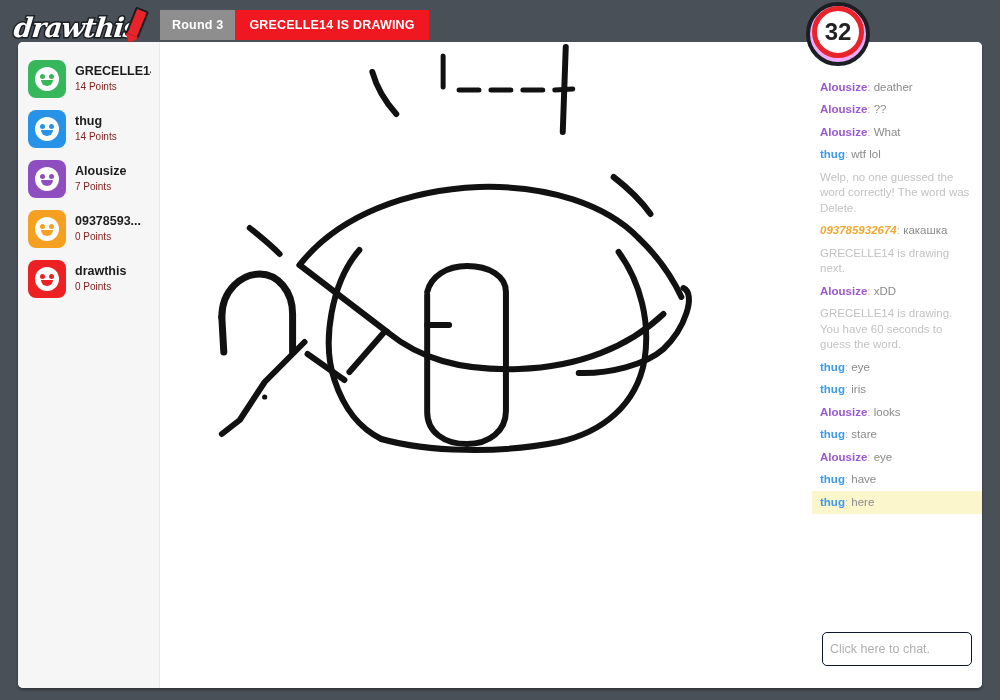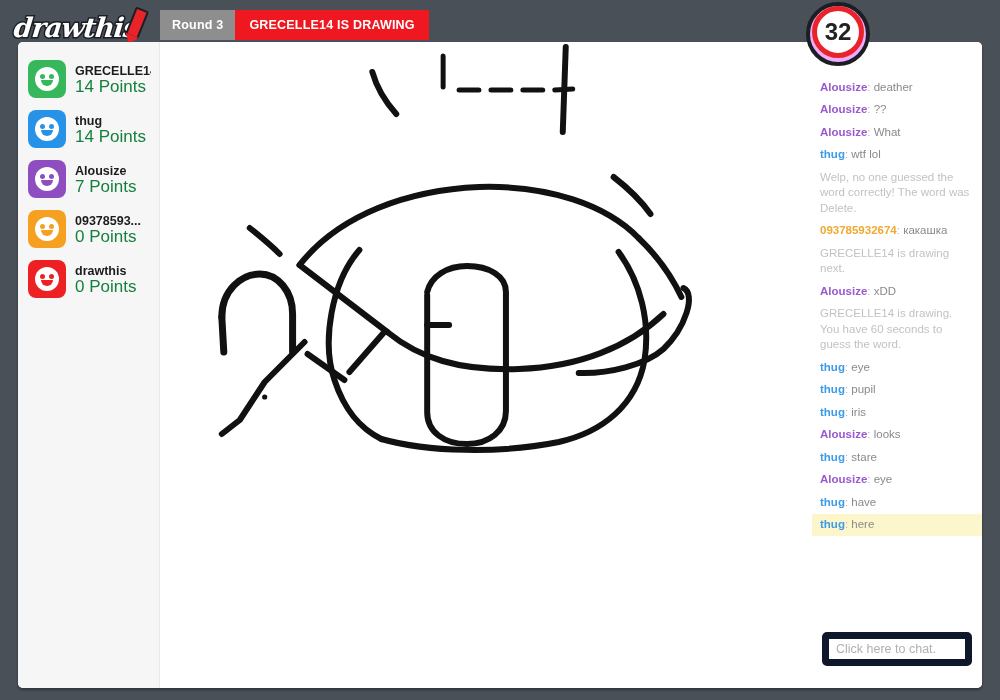--- a/index.html
+++ b/index.html
@@ -115,21 +115,21 @@
     position: absolute; bottom: 5px; left: 50%;
     transform: translateX(-50%);
     width: 12px; height: 6px;
     border-radius: 0 0 12px 12px;
   }
   .pinfo { overflow: hidden; }
   .pname {
     font-size: 12.5px; font-weight: bold; color: #1c1c1c;
     line-height: 16px; white-space: nowrap;
   }
-  .ppts { font-size: 17px; color: #15803d; line-height: 16px; }
+  .ppts { font-size: 10px; color: #7f1d1d; line-height: 16px; }
 
   
   #canvas-area { flex: 1; position: relative; background: #ffffff; }
   #drawing { position: absolute; left: 0; top: 0; width: 100%; height: 100%; }
 
   
   #chat {
     width: 170px; min-width: 170px; height: 100%;
     background: #ffffff;
     display: flex; flex-direction: column;
@@ -145,21 +145,21 @@
     padding: 3.5px 8px 3.5px 8px;
     word-wrap: break-word;
   }
   .msg.highlight { background: #fcf6cd; }
   .msg .who { font-weight: bold; }
   .msg .txt { color: #8a8a8a; }
   .msg.system { color: #c2c2c2; }
   #chat-input-wrap { padding: 4px 10px 22px 10px; }
   #chat-input {
     width: 100%; height: 34px;
-    border: 7px solid #0f172a;
+    border: 1px solid #0f172a;
     border-radius: 5px;
     padding: 0 7px;
     font-size: 12.5px;
     font-family: "Liberation Sans", sans-serif;
     color: #333;
     outline: none;
     background: #fff;
   }
   #chat-input::placeholder { color: #b0b0b0; }
 </style>
@@ -294,26 +294,25 @@
       </svg>
     </div>
 
     <div id="chat">
       <div id="messages">
           <div class="msg"><span class="who" style="color: rgb(155, 89, 208);">Alousize</span>: <span class="txt">deather</span></div>
           <div class="msg"><span class="who" style="color: rgb(155, 89, 208);">Alousize</span>: <span class="txt">??</span></div>
           <div class="msg"><span class="who" style="color: rgb(155, 89, 208);">Alousize</span>: <span class="txt">What</span></div>
           <div class="msg"><span class="who" style="color: rgb(61, 155, 233);">thug</span>: <span class="txt">wtf lol</span></div>
           <div class="msg system"><span class="txt" style="color: rgb(194, 194, 194);">Welp, no one guessed the word correctly! The word was Delete.</span></div>
-          <div class="msg"><span class="who" style="color: rgb(240, 168, 48);">093785932674</span>: <span class="txt">какашка</span></div>
+          <div class="msg"><span class="who" style="color: rgb(240, 168, 48); font-style: italic;">093785932674</span>: <span class="txt">какашка</span></div>
           <div class="msg system"><span class="txt" style="color: rgb(194, 194, 194);">GRECELLE14 is drawing next.</span></div>
           <div class="msg"><span class="who" style="color: rgb(155, 89, 208);">Alousize</span>: <span class="txt">xDD</span></div>
           <div class="msg system"><span class="txt" style="color: rgb(194, 194, 194);">GRECELLE14 is drawing. You have 60 seconds to guess the word.</span></div>
           <div class="msg"><span class="who" style="color: rgb(61, 155, 233);">thug</span>: <span class="txt">eye</span></div>
-          <div class="msg"><span class="who" style="color: rgb(61, 155, 233);">thug</span>: <span class="txt">pupil</span></div>
           <div class="msg"><span class="who" style="color: rgb(61, 155, 233);">thug</span>: <span class="txt">iris</span></div>
           <div class="msg"><span class="who" style="color: rgb(155, 89, 208);">Alousize</span>: <span class="txt">looks</span></div>
           <div class="msg"><span class="who" style="color: rgb(61, 155, 233);">thug</span>: <span class="txt">stare</span></div>
           <div class="msg"><span class="who" style="color: rgb(155, 89, 208);">Alousize</span>: <span class="txt">eye</span></div>
           <div class="msg"><span class="who" style="color: rgb(61, 155, 233);">thug</span>: <span class="txt">have</span></div>
           <div class="msg highlight"><span class="who" style="color: rgb(61, 155, 233);">thug</span>: <span class="txt">here</span></div>
         </div>
       <div id="chat-input-wrap">
         <input id="chat-input" type="text" placeholder="Click here to chat." style="">
       </div>

